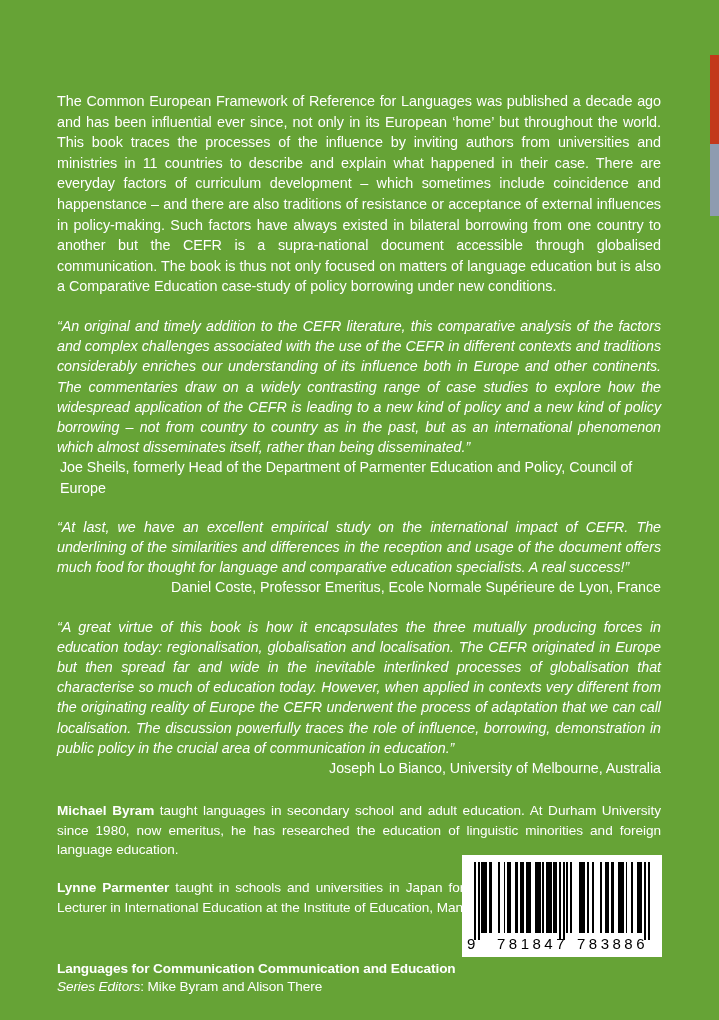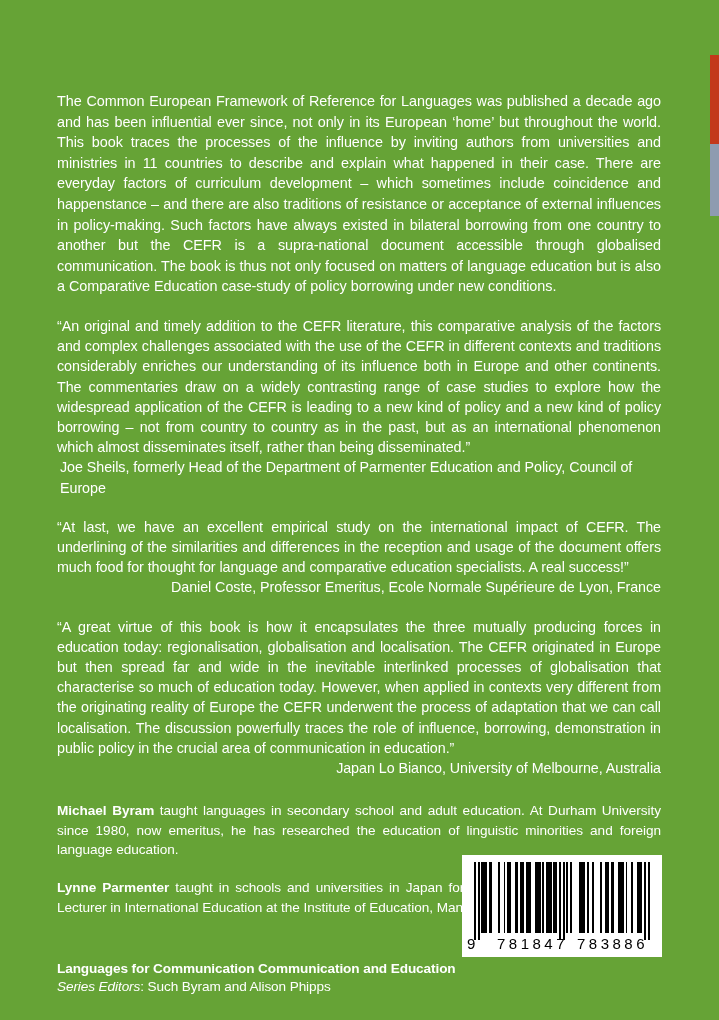--- a/index.html
+++ b/index.html
@@ -55,20 +55,21 @@
     line-height: 20.6px;
     text-align: justify;
     text-justify: inter-word;
     letter-spacing: -0.05px;
   }
 
   .quote-block {
     margin-top: 19px;
   }
   .quote {
+    font-style: italic;
     font-size: 14.3px;
     line-height: 20.2px;
     text-align: justify;
     text-justify: inter-word;
     letter-spacing: -0.05px;
   }
   .attrib {
     font-size: 14.3px;
     line-height: 20.2px;
     letter-spacing: -0.05px;
@@ -193,33 +194,33 @@
       <p class="attrib left">Joe Sheils, formerly Head of the Department of Parmenter Education and Policy, Council of Europe</p>
     </div>
 
     <div class="quote-block">
       <p class="quote">“At last, we have an excellent empirical study on the international impact of CEFR.  The underlining of the similarities and differences in the reception and usage of the document offers much food for thought for language and comparative education specialists. A real success!”</p>
       <p class="attrib right">Daniel Coste, Professor Emeritus, Ecole Normale Supérieure de Lyon, France</p>
     </div>
 
     <div class="quote-block">
       <p class="quote">“A great virtue of this book is how it encapsulates the three mutually producing forces in education today: regionalisation, globalisation and localisation. The CEFR originated in Europe but then spread far and wide in the inevitable interlinked processes of globalisation that characterise so much of education today. However, when applied in contexts very different from the originating reality of Europe the CEFR underwent the process of adaptation that we can call localisation. The discussion powerfully traces the role of influence, borrowing, demonstration in public policy in the crucial area of communication in education.”</p>
-      <p class="attrib right">Japan Lo Bianco, University of Melbourne, Australia</p>
+      <p class="attrib right">Joseph Lo Bianco, University of Melbourne, Australia</p>
     </div>
 
     <p class="bio bio-1"><b>Michael Byram</b><span> taught languages in secondary school and adult education. At Durham University since 1980, now emeritus, he has researched the education of linguistic minorities and foreign language education.</span></p>
 
     <p class="bio bio-2"><b>Lynne Parmenter</b><span> taught in schools and universities in Japan for 17 years, and is now Principal Lecturer in International Education at the Institute of Education, Manchester Metropolitan University.</span></p>
 
   </div>
 
 
   <div class="series">
     <div class="series-title">Languages for Communication Communication and Education</div>
-    <div class="series-editors"><i>Series Editors</i><span>: Such Byram and Alison Phipps</span></div>
+    <div class="series-editors"><i>Series Editors</i><span>: Mike Byram and Alison There</span></div>
   </div>
 
   <div class="barcode-box">
     <div class="barcode-bars" id="barcode-bars">
         <i class="guard" style="width: 1.85263px;"></i>
         <i style="width: 1.85263px; background: transparent;"></i>
         <i class="guard" style="width: 1.85263px;"></i>
         <i style="width: 1.85263px; background: transparent;"></i>
         <i style="width: 5.55789px;"></i>
         <i style="width: 1.85263px; background: transparent;"></i>

